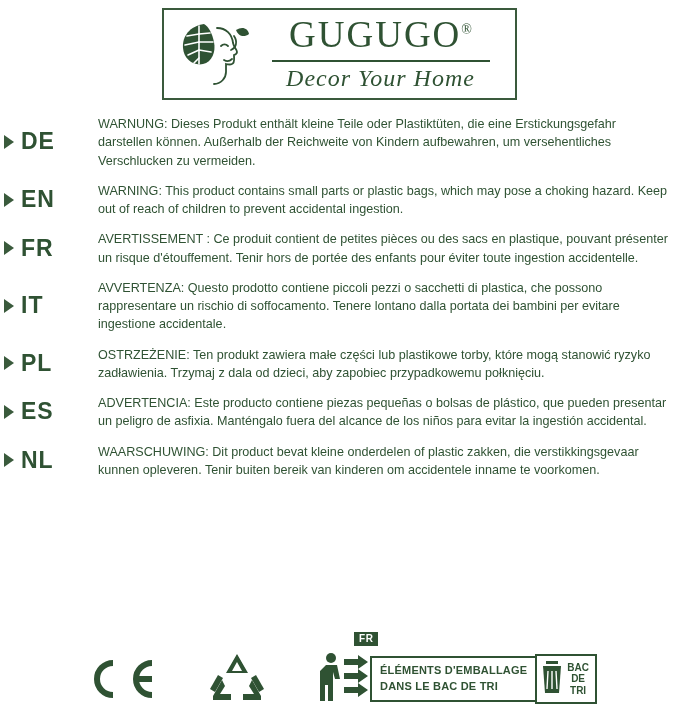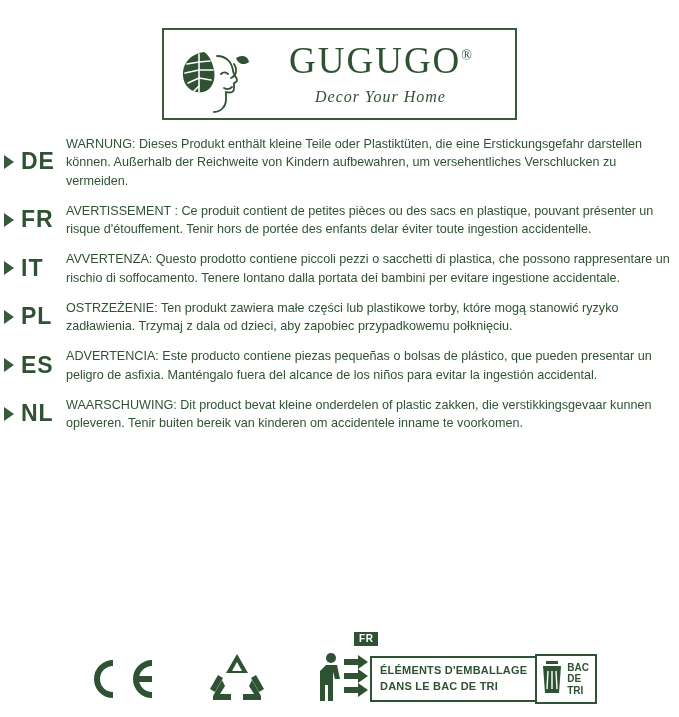--- a/index.html
+++ b/index.html
@@ -26,22 +26,22 @@
     display: flex;
     justify-content: center;
     padding-top: 8px;
   }
   .logo-box {
     border: 2px solid #3a5a3c;
     width: 355px;
     height: 92px;
     box-sizing: border-box;
     display: flex;
+    align-items: center;
     padding: 12px 10px;
-    margin-top: 20px;
   }
   .logo-mark {
     width: 78px;
     height: 80px;
     flex: 0 0 78px;
     display: flex;
     align-items: center;
     justify-content: center;
   }
   .logo-text {
@@ -68,21 +68,21 @@
   }
   .logo-rule {
     width: 218px;
     height: 1.5px;
     background: #2f5233;
     margin: 5px 0 3px 0;
   }
   .logo-tag {
     font-family: "Liberation Serif", serif;
     font-style: italic;
-    font-size: 16px;
+    font-size: 24px;
     color: #2f5233;
     letter-spacing: 1px;
     white-space: nowrap;
   }
 
   
   .warnings {
     margin-top: 14px;
     padding: 0 8px 0 4px;
   }
@@ -114,20 +114,21 @@
     color: #2f5233;
     letter-spacing: 1px;
     line-height: 1;
   }
   .warn-text {
     flex: 1 1 auto;
     font-size: 12.6px;
     line-height: 1.45;
     color: #2f5233;
     padding-top: 1px;
+    margin-left: 32px;
   }
 
   
   .warn-row.center .warn-code-cell {
     align-self: center;
     padding-top: 0;
   }
 
   
   .footer {
@@ -179,20 +180,21 @@
     padding: 4px 6px 4px 4px;
     display: flex;
     align-items: center;
     gap: 4px;
   }
   .bac-text {
     font-size: 10px;
     font-weight: bold;
     line-height: 1.15;
     color: #2f5233;
+    text-align: center;
   }
 </style>
 </head>
 <body>
 
 <div class="page">
 
   <div class="logo-wrap">
     <div class="logo-box">
       <div class="logo-mark">
@@ -224,27 +226,34 @@
   <div class="warnings">
 
     <div class="warn-row center">
       <div class="warn-code-cell">
         <span class="tri"></span>
         <span class="warn-code">DE</span>
       </div>
       <div class="warn-text">WARNUNG: Dieses Produkt enthält kleine Teile oder Plastiktüten, die eine Erstickungsgefahr darstellen können. Außerhalb der Reichweite von Kindern aufbewahren, um versehentliches Verschlucken zu vermeiden.</div>
     </div>
 
+    <div class="warn-row center">
+      <div class="warn-code-cell">
+        <span class="tri"></span>
+        <span class="warn-code">EN</span>
+      </div>
+      <div class="warn-text">WARNING: This product contains small parts or plastic bags, which may pose a choking hazard. Keep out of reach of children to prevent accidental ingestion.</div>
+    </div>
 
     <div class="warn-row center">
       <div class="warn-code-cell">
         <span class="tri"></span>
         <span class="warn-code">FR</span>
       </div>
-      <div class="warn-text">AVERTISSEMENT : Ce produit contient de petites pièces ou des sacs en plastique, pouvant présenter un risque d'étouffement. Tenir hors de portée des enfants delar éviter toute ingestion accidentelle.</div>
+      <div class="warn-text">AVERTISSEMENT : Ce produit contient de petites pièces ou des sacs en plastique, pouvant présenter un risque d'étouffement. Tenir hors de portée des enfants pour éviter toute ingestion accidentelle.</div>
     </div>
 
     <div class="warn-row center">
       <div class="warn-code-cell">
         <span class="tri"></span>
         <span class="warn-code">IT</span>
       </div>
       <div class="warn-text">AVVERTENZA: Questo prodotto contiene piccoli pezzi o sacchetti di plastica, che possono rappresentare un rischio di soffocamento. Tenere lontano dalla portata dei bambini per evitare ingestione accidentale.</div>
     </div>
 

